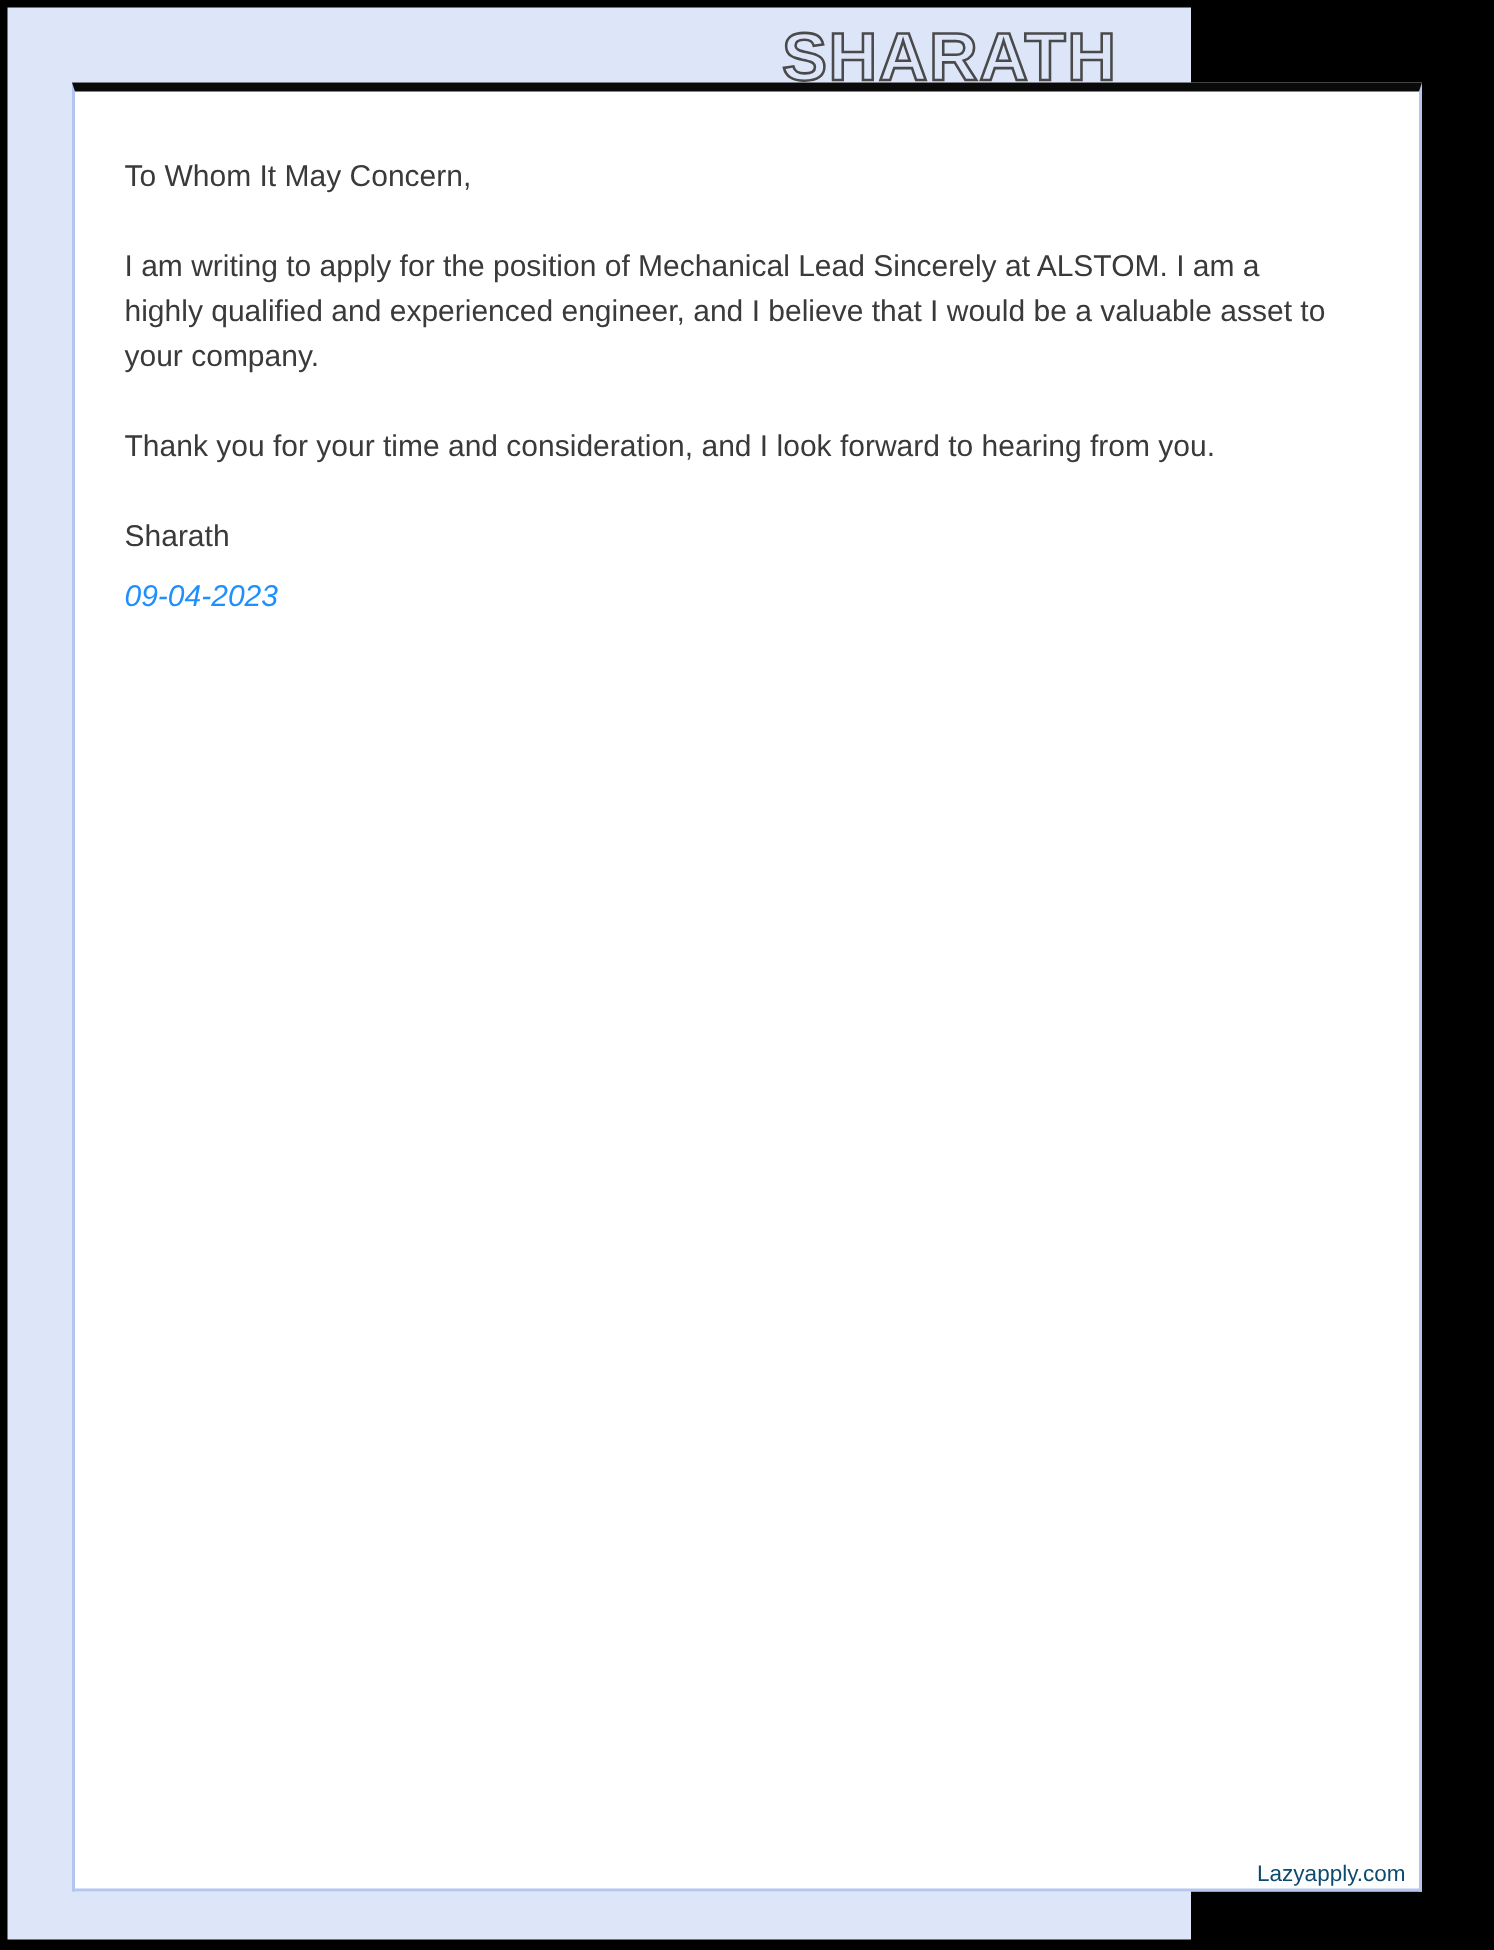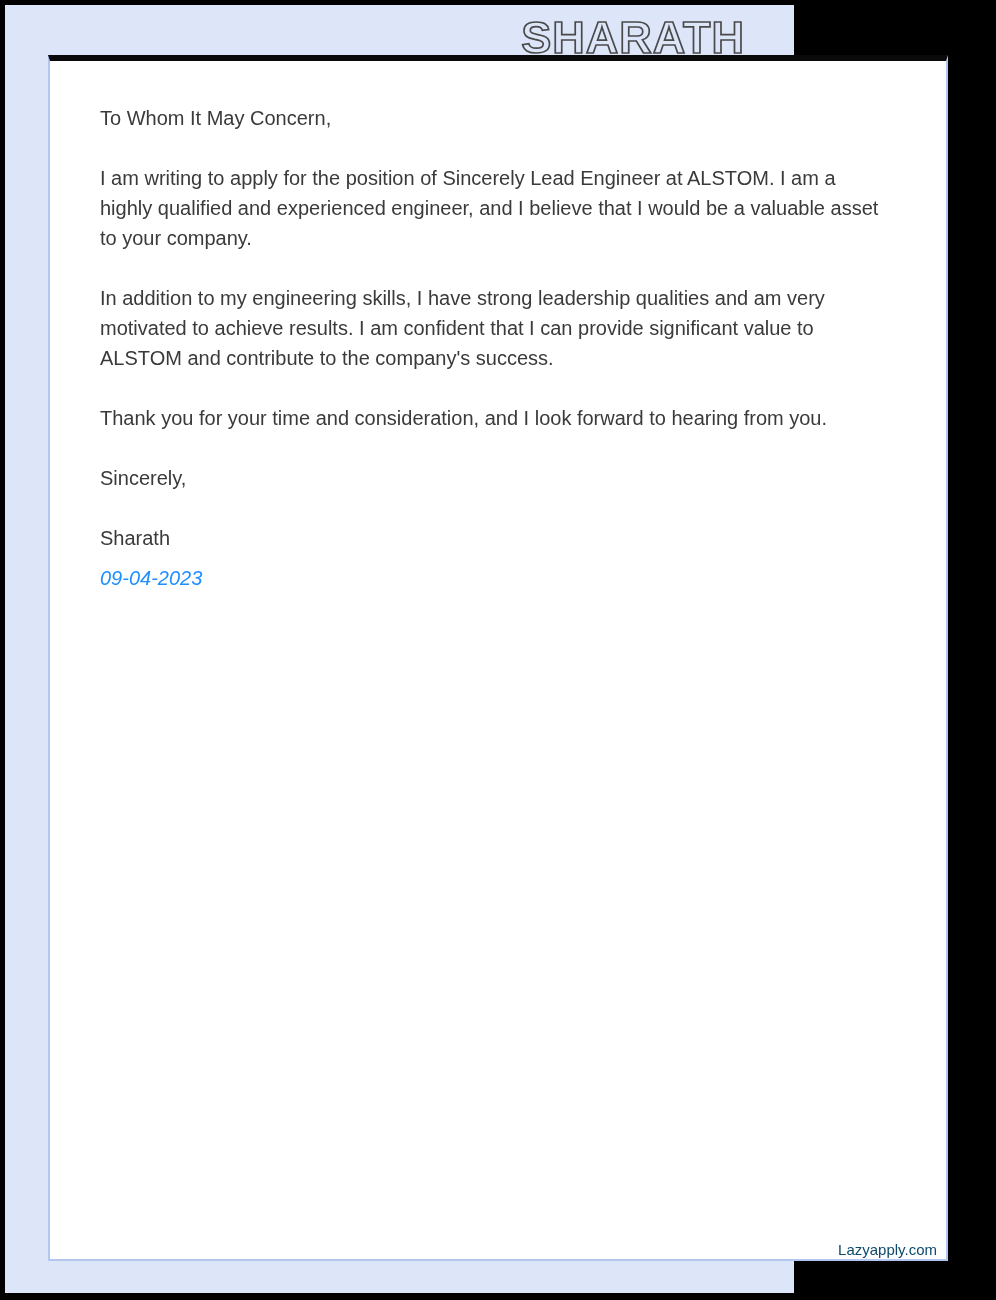--- a/index.html
+++ b/index.html
@@ -40,21 +40,21 @@
     left: 43px;   
     top: 50px;    
     width: 900px;
     height: 1206px;
     box-sizing: border-box;
     background: #ffffff;
     border: 2px solid #b3c6ef;
     border-top: 6px solid #0a0a0a;
   }
   .content {
-    padding: 42px 62px 0 50px;
+    padding: 42px 62px 0 33px;
     font-size: 20px;
     line-height: 30px;
     color: #3a3a3a;
   }
   .content p {
     margin: 30px 0 0 0;
   }
   .content p.first {
     margin-top: 0;
   }
@@ -77,24 +77,22 @@
 
 <div class="page">
 
   <svg class="brand" viewBox="0 0 320 56" xmlns="http://www.w3.org/2000/svg">
     <text x="315" y="46" text-anchor="end">SHARATH</text>
   </svg>
 
   <div class="letter">
     <div class="content">
       <p class="first">To Whom It May Concern,</p>
-      <p>I am writing to apply for the position of Sincerely Lead Engineer at ALSTOM. I am a highly qualified and experienced engineer, and I believe that I would be a valuable asset to your company.</p>
-      <p>In addition to my engineering skills, I have strong leadership qualities and am very motivated to achieve results. I am confident that I can provide significant value to ALSTOM and contribute to the company's success.</p>
+      <p>I am writing to apply for the position of Mechanical Lead Sincerely at ALSTOM. I am a highly qualified and experienced engineer, and I believe that I would be a valuable asset to your company.</p>
       <p>Thank you for your time and consideration, and I look forward to hearing from you.</p>
-      <p>Sincerely,</p>
       <p>Sharath</p>
       <p class="date">09-04-2023</p>
     </div>
 
     <div class="watermark">Lazyapply.com</div>
   </div>
 
 </div>
 
 </body></html>

